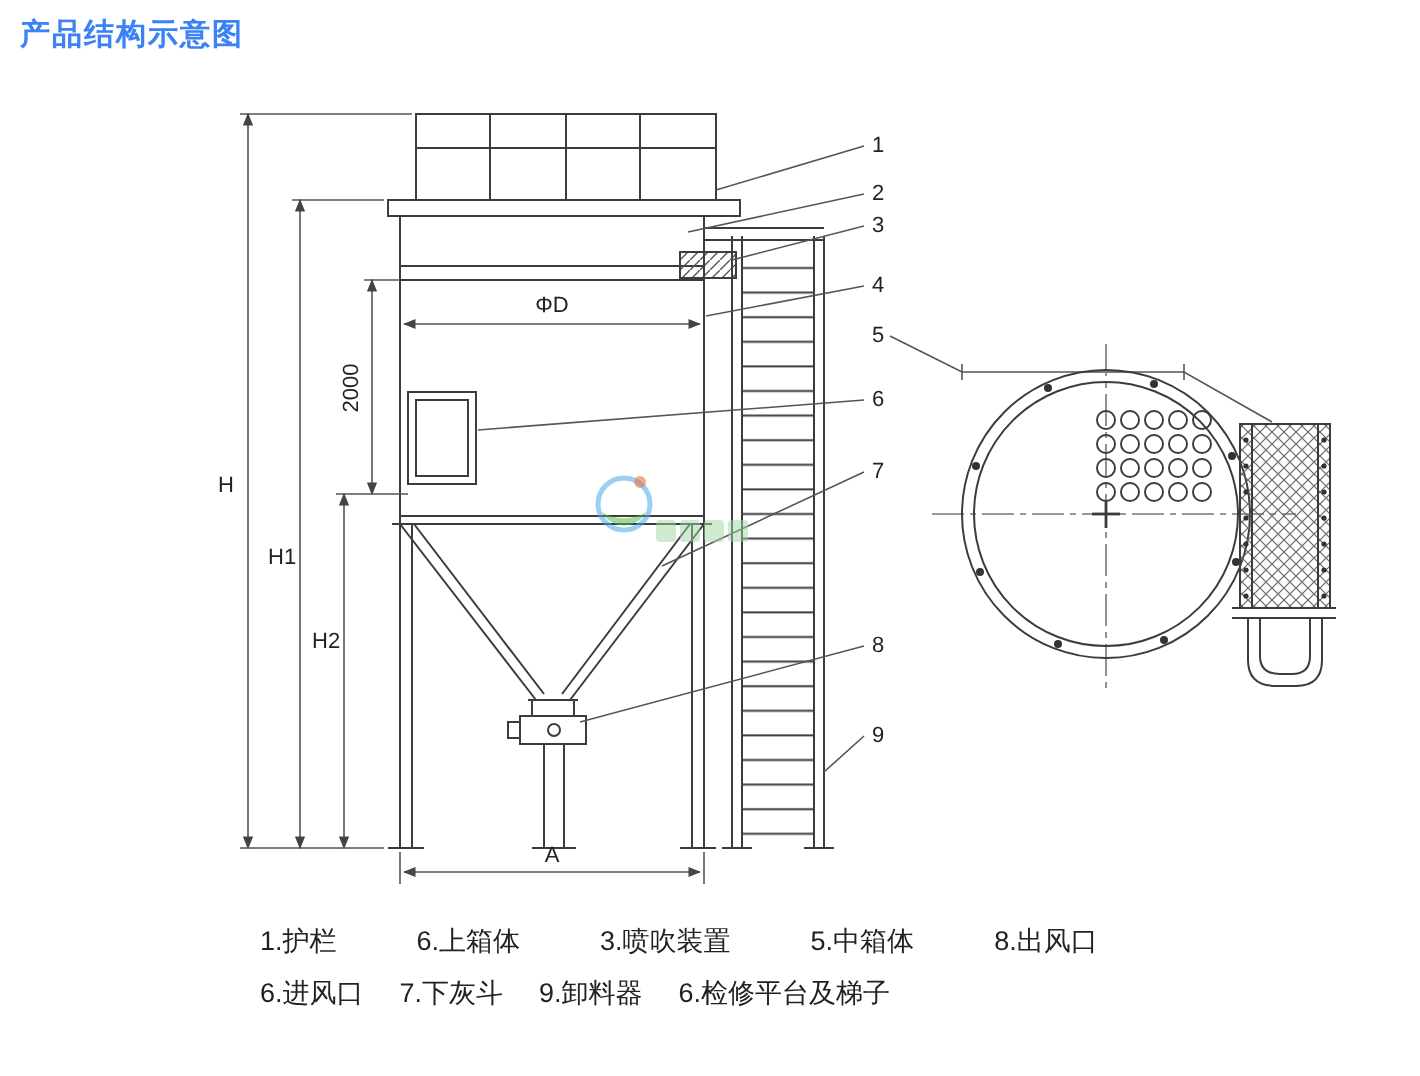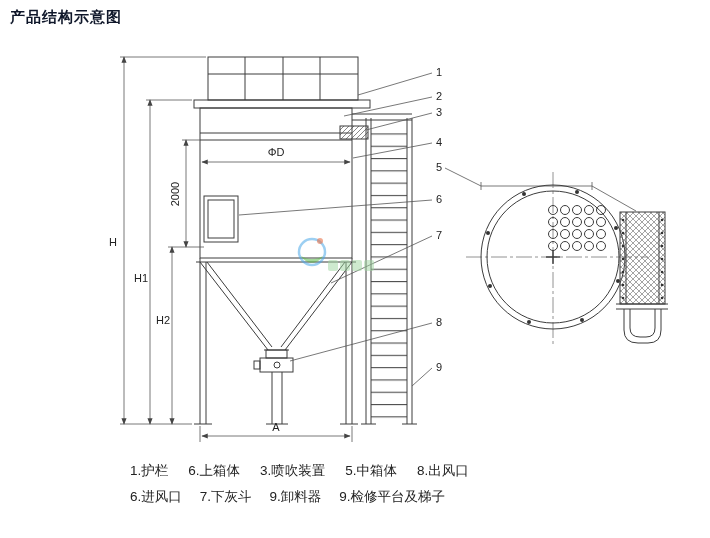--- a/index.html
+++ b/index.html
@@ -3,29 +3,29 @@
 <meta charset="utf-8">
 <style>
   html,body{margin:0;padding:0;}
   body{
     width:710px;height:538px;position:relative;overflow:hidden;
     background:#ffffff;
     font-family:"Liberation Sans", sans-serif;
   }
   .page-title{
     position:absolute;top:8px;left:10px;
-    font-size:15px;font-weight:bold;color:#0f172a;letter-spacing:1px;
+    font-size:15px;font-weight:bold;color:#3b82f6;letter-spacing:1px;
   }
   svg{position:absolute;top:0;left:0;}
   svg text{font-family:"Liberation Sans", sans-serif;font-size:11px;fill:#222;}
   .legend{
     position:absolute;left:0;top:456px;width:710px;color:#222;font-size:13.5px;
   }
   .legend-row{display:flex;margin-left:130px;}
-  .legend-row.r1{margin-top:6px;gap:20px;}
+  .legend-row.r1{margin-top:6px;gap:40px;}
   .legend-row.r2{margin-top:8px;gap:18px;}
 </style>
 </head>
 <body>
 
 <div class="page-title">产品结构示意图</div>
 
 <svg width="710" height="538" viewBox="0 0 710 538">
   <defs>
     <marker id="arr" viewBox="0 0 10 10" refX="9" refY="5" markerWidth="8" markerHeight="8" orient="auto-start-reverse">
@@ -257,15 +257,15 @@
     <span>1.护栏</span>
     <span>6.上箱体</span>
     <span>3.喷吹装置</span>
     <span>5.中箱体</span>
     <span>8.出风口</span>
   </div>
   <div class="legend-row r2">
     <span>6.进风口</span>
     <span>7.下灰斗</span>
     <span>9.卸料器</span>
-    <span>9.检修平台及梯子</span>
+    <span>6.检修平台及梯子</span>
   </div>
 </div>
 
 </body></html>

